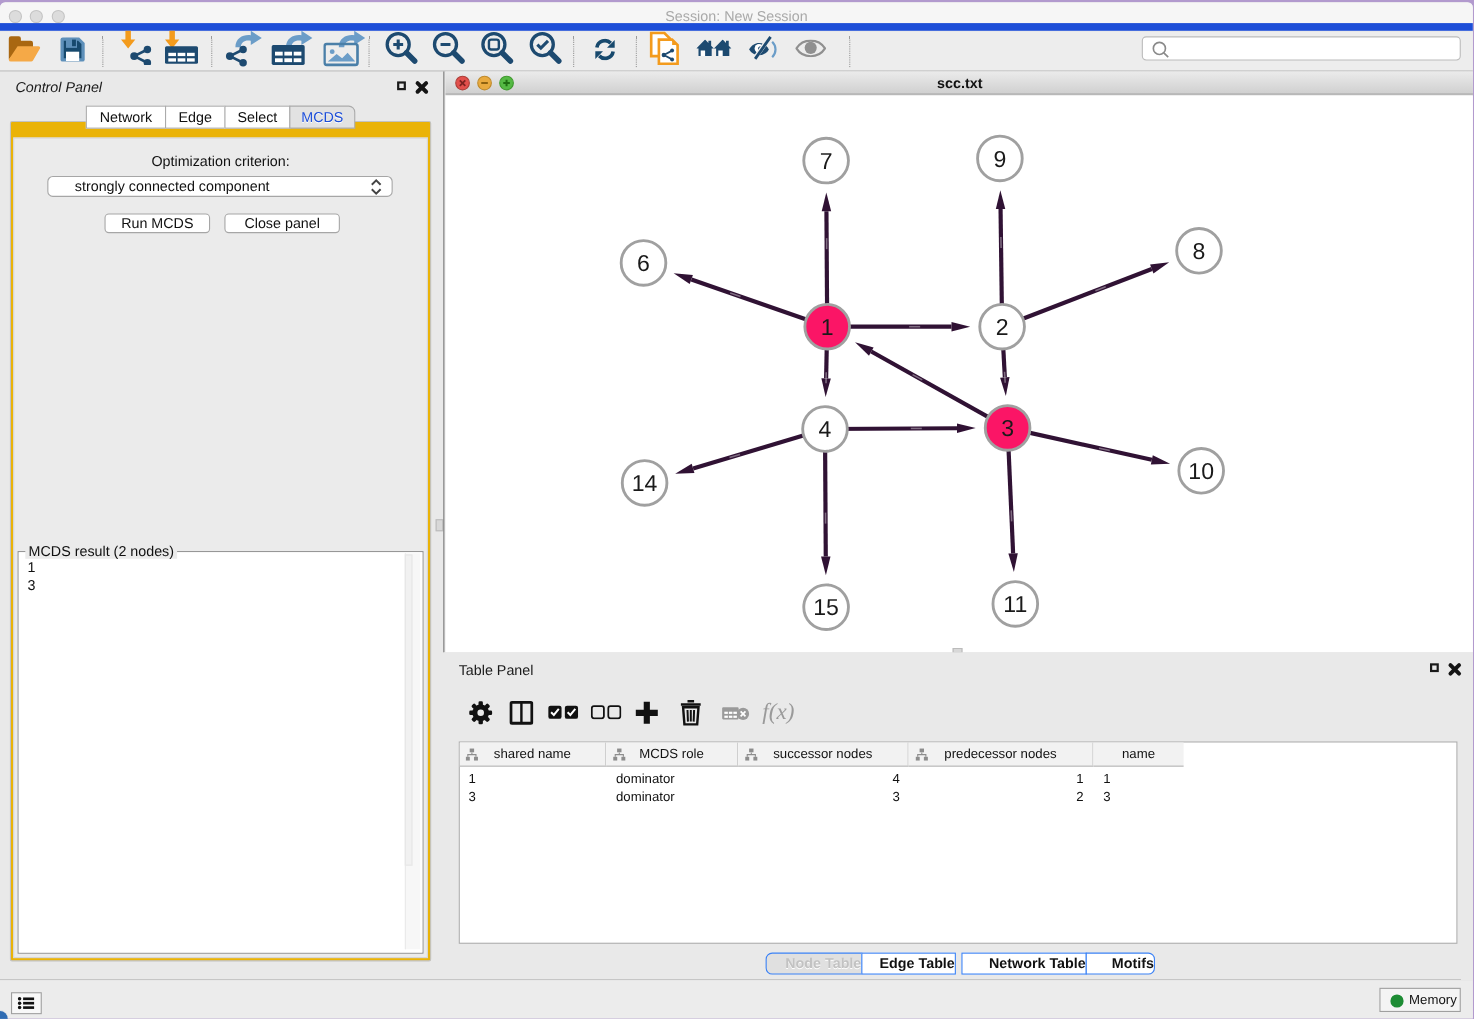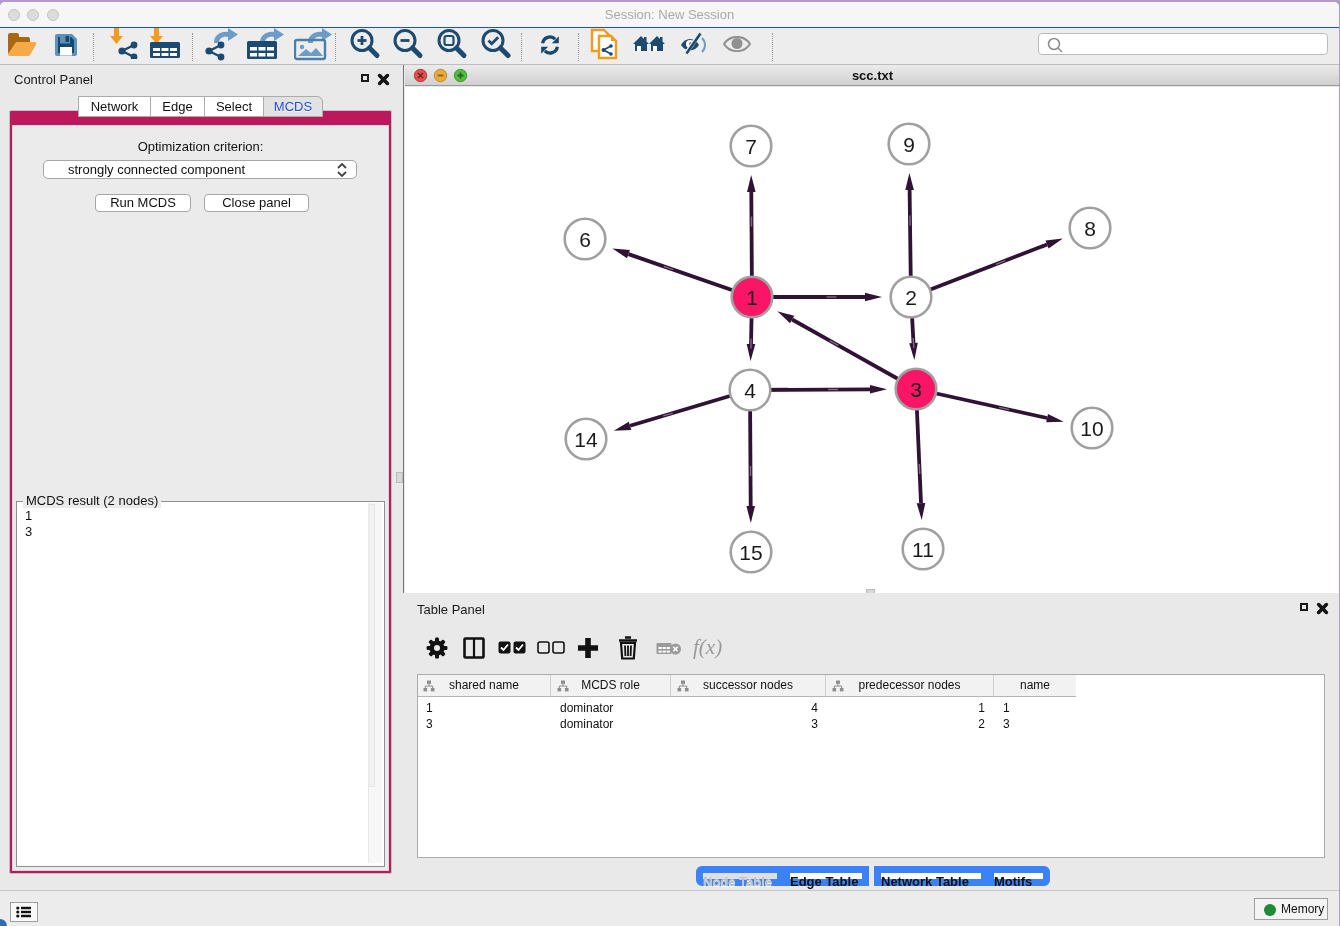--- a/index.html
+++ b/index.html
@@ -1,50 +1,50 @@
 <!DOCTYPE html>
 <html><head>
 <meta charset="utf-8">
 <style>
 * { margin:0; padding:0; box-sizing:border-box; }
 html,body { width:1340px; height:926px; overflow:hidden; }
 body { background:#b29ace; font-family:"Liberation Sans", sans-serif; position:relative; }
 #win { position:absolute; left:0; top:2px; width:1339px; height:924px; background:#e9e9e9; border-radius:5px 5px 0 0; overflow:hidden; will-change:transform; }
-#titlebar { position:absolute; left:0; top:0; width:100%; height:26px; background:#f6f6f6; border-bottom:1px solid #1d4ed8; }
+#titlebar { position:absolute; left:0; top:0; width:100%; height:26px; background:#f6f6f6; border-bottom:7px solid #1d4ed8; }
 .tl-circle { position:absolute; top:7px; width:12px; height:12px; border-radius:50%; background:#dcdcdc; border:1px solid #c4c4c4; }
 #title-text { position:absolute; top:5px; width:100%; text-align:center; font-size:13px; color:#a9a9a9; }
 #toolbar { position:absolute; left:0; top:27px; width:100%; height:36px; background:#ededed; border-bottom:1px solid #bdbdbd; }
 .tsep { position:absolute; top:4px; height:28px; width:0; border-left:1px dotted #9a9a9a; }
 .ticon { position:absolute; top:2px; }
 #searchbox { position:absolute; left:1038px; top:4px; width:290px; height:22px; background:#fff; border:1px solid #bbb; border-radius:4px; }
 
-#cp-head { position:absolute; left:0; top:63px; width:392px; height:30px; }
+#cp-head { position:absolute; left:0; top:63px; width:392px; height:30px;font-style:italic; }
 #cp-title { position:absolute; left:14px; top:7px; font-size:13px; color:#1a1a1a; }
 .tab { position:absolute; top:94px; height:21px; z-index:5; background:#fff; border:1px solid #ababab; font-size:13px; color:#111; text-align:center; line-height:19px; }
-#cp-outer { position:absolute; left:9px; top:108px; width:383px; height:764px; background:#be185d; border:1px solid #c2c2c2; border-radius:2px; }
+#cp-outer { position:absolute; left:9px; top:108px; width:383px; height:764px; background:#eab308; border:1px solid #c2c2c2; border-radius:2px; }
 #cp-inner { position:absolute; left:2px; top:14px; width:377px; height:746px; background:#ebebeb; border:1px solid #d6d6d6; }
 #opt-label { position:absolute; left:0; top:13px; width:100%; text-align:center; font-size:13px; color:#111; }
 #opt-select { position:absolute; left:30px; top:34px; width:314px; height:19px; background:#fff; border:1px solid #a6a6a6; border-radius:5px; font-size:13px; color:#111; line-height:17px; padding-left:24px; }
 .cpbtn { position:absolute; top:68px; height:18px; background:#fff; border:1px solid #a6a6a6; border-radius:4px; font-size:13px; color:#111; text-align:center; line-height:16px; }
 #grpbox { position:absolute; left:3px; top:375px; width:369px; height:366px; border:1px solid #8f8f8f; }
 #grpbox-inner { position:absolute; left:0px; top:0px; width:367px; height:364px; background:#fff; }
 #grpbox-label { position:absolute; left:6px; top:-9px; background:#ebebeb; padding:0 3px; font-size:13px; color:#111; }
 
 #netpanel { position:absolute; left:403px; top:63px; width:936px; height:528px; border-left:1px solid #777; }
 #net-titlebar { position:absolute; left:1px; top:0; width:935px; height:21px; background:linear-gradient(#ebebeb,#d0d0d0); border-bottom:1px solid #999; }
 #net-title { position:absolute; width:100%; text-align:center; top:3px; font-size:13px; font-weight:700; color:#111; }
 #net-canvas { position:absolute; left:1px; top:22px; width:935px; height:506px; background:#fff; }
 
 #tablepanel { position:absolute; left:404px; top:591px; width:936px; height:297px; background:#e9e9e9; }
 #tp-title { position:absolute; left:13px; top:9px; font-size:13px; color:#1a1a1a; }
 #tp-toolbar { position:absolute; left:13px; top:32px; width:910px; height:40px; }
 #tp-table { position:absolute; left:13px; top:81px; width:908px; height:184px; background:#fff; border:1px solid #ababab; }
 .th { position:absolute; top:0; height:22px; background:#f2f2f2; border-right:1px solid #cfcfcf; border-bottom:1px solid #b5b5b5; font-size:12px; color:#111; text-align:center; line-height:21px; }
 .td { position:absolute; font-size:12px; color:#111; height:16px; line-height:16px; }
-.btab { position:absolute; top:273px; height:20px; background:#fff; border:7px solid #3b82f6; font-size:13px; font-weight:700; color:#111; text-align:left; line-height:18px; }
+.btab { position:absolute; top:273px; height:20px; background:#fff; border:1px solid #3b82f6; font-size:13px; font-weight:700; color:#111; text-align:right; line-height:18px; }
 
 #statusbar { position:absolute; left:0; top:888px; width:100%; height:36px; background:#ececec; border-top:1px solid #c6c6c6; }
 #memory-btn { position:absolute; right:11px; top:7px; width:74px; height:22px; background:#f4f4f4; border:1px solid #9f9f9f; font-size:12px; color:#111; }
 #list-btn { position:absolute; left:10px; top:11px; width:28px; height:20px; background:#f8f8f8; border:1px solid #9f9f9f; }
 .wicon-sq { position:absolute; width:8px; height:8px; border:2px solid #1a1a1a; }
 .wicon-x { position:absolute; font-size:14px; font-weight:700; color:#1a1a1a; }
 </style>
 </head>
 <body>
 <div id="win">

